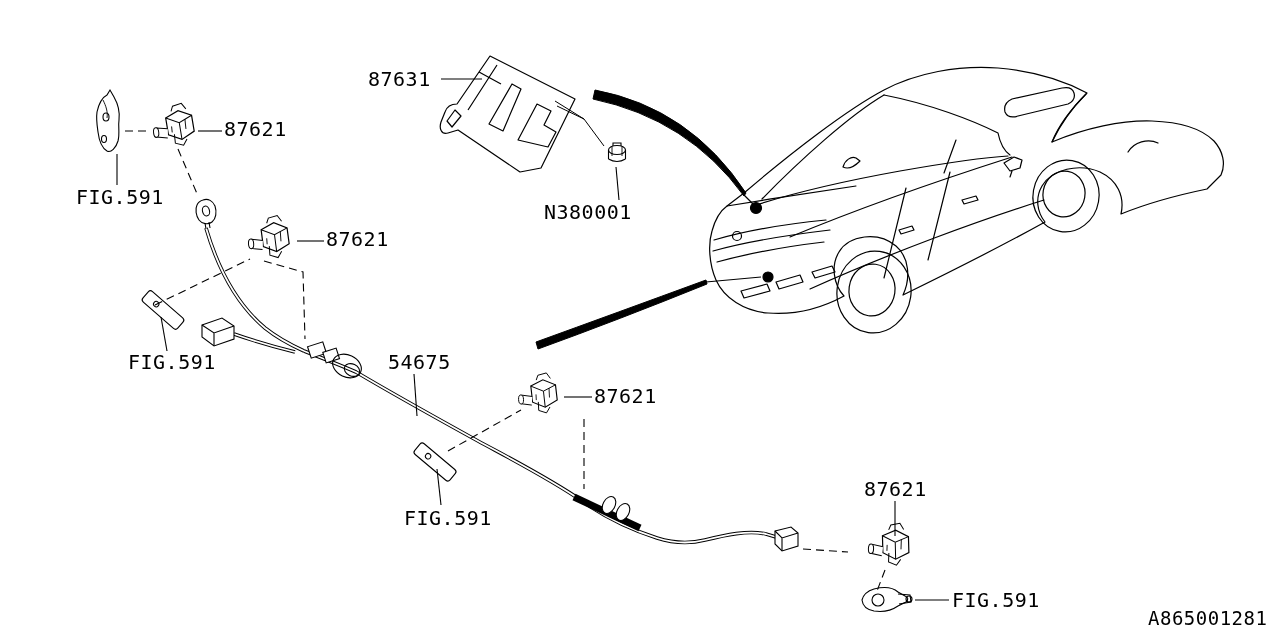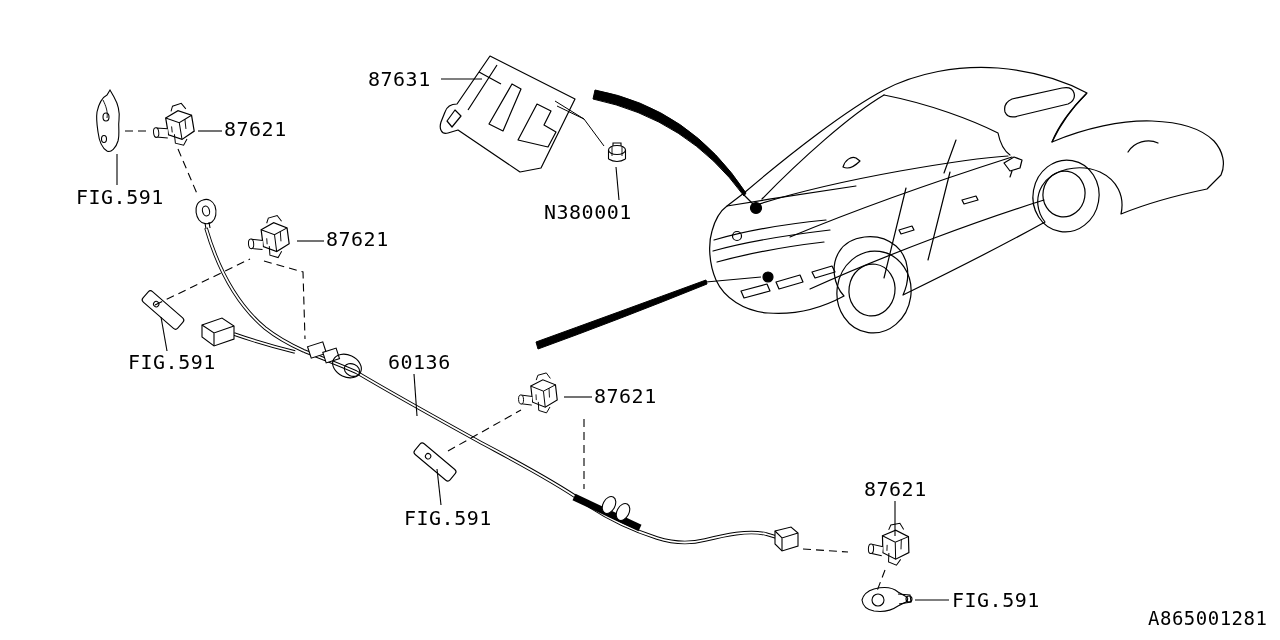--- a/index.html
+++ b/index.html
@@ -171,20 +171,20 @@
     <path d="M885,570 L877,591"></path>
   </g>
 </svg>
 
 <div class="lbl" style="left:368px;top:68px">87631</div>
 <div class="lbl" style="left:224px;top:118px">87621</div>
 <div class="lbl" style="left:76px;top:186px">FIG.591</div>
 <div class="lbl" style="left:544px;top:201px">N380001</div>
 <div class="lbl" style="left:326px;top:228px">87621</div>
 <div class="lbl" style="left:128px;top:351px">FIG.591</div>
-<div class="lbl" style="left:388px;top:351px">60136</div>
+<div class="lbl" style="left:388px;top:351px">54675</div>
 <div class="lbl" style="left:594px;top:385px">87621</div>
 <div class="lbl" style="left:404px;top:507px">FIG.591</div>
 <div class="lbl" style="left:864px;top:478px">87621</div>
 <div class="lbl" style="left:952px;top:589px">FIG.591</div>
 <div class="lbl small" style="left:1148px;top:607px">A865001281</div>
 
 </div>
 
 </body></html>

